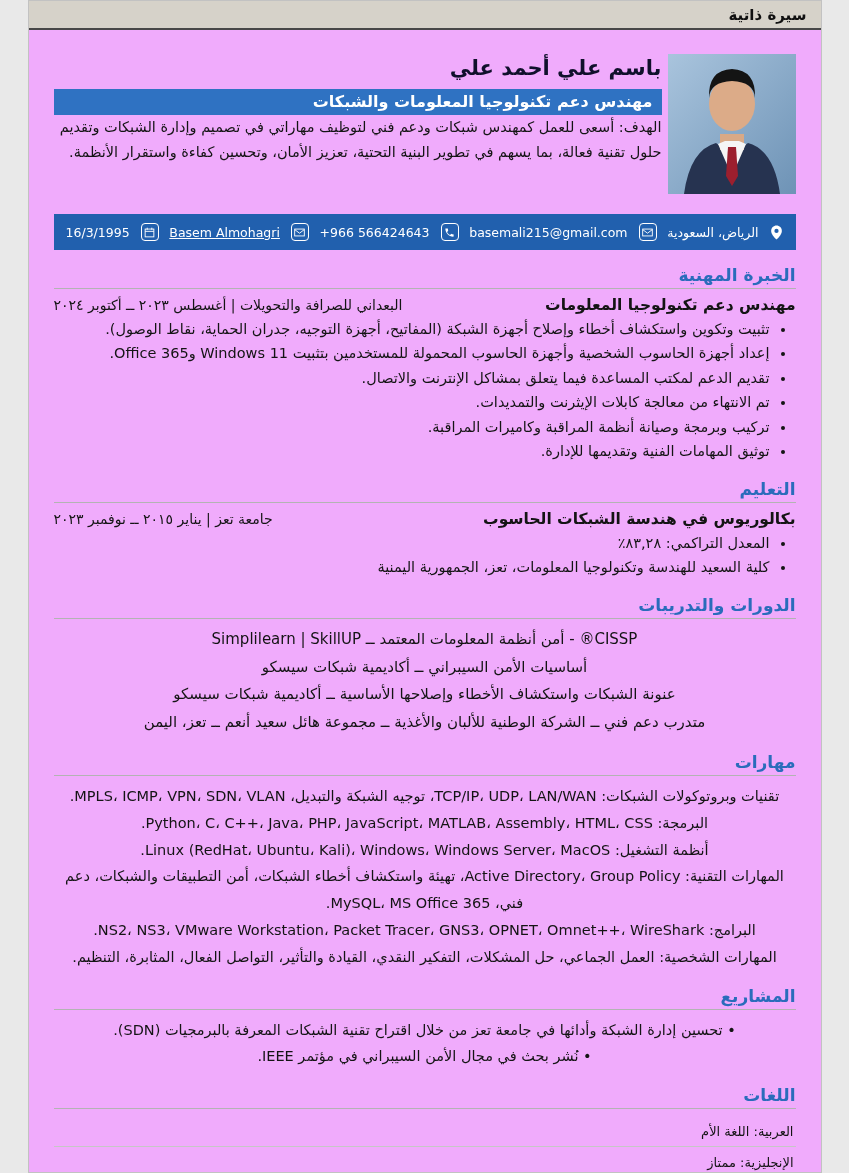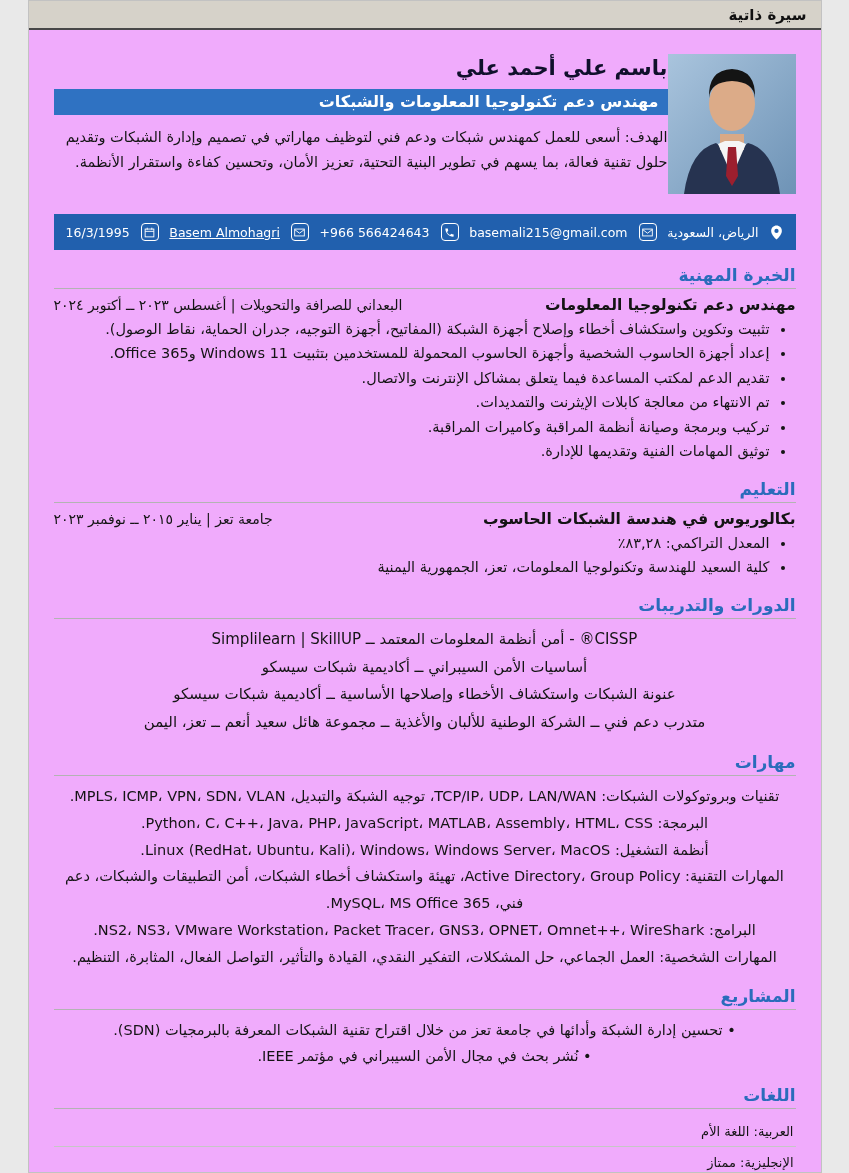--- a/index.html
+++ b/index.html
@@ -26,21 +26,21 @@
     border-bottom: 2px solid #474747;
     padding: 5px 14px 4px;
     font-weight: bold;
     font-size: 15px;
     color: #101010;
     text-align: right;
   }
   
   .header {
     display: flex;
-    gap: 0;
+    gap: 6px;
     padding: 24px 25px 4px;
     align-items: flex-start;
   }
   .photo {
     width: 128px;
     height: 140px;
     flex: 0 0 auto;
     display: block;
   }
   .header-text { flex: 1; min-width: 0; padding-top: 2px; }
@@ -50,21 +50,20 @@
     color: #10102c;
     margin: 0 0 9px;
     text-align: right;
   }
   .banner {
     background: #2f72c2;
     color: #fff;
     font-weight: bold;
     font-size: 16px;
     padding: 3px 9px 4px;
-    margin-bottom: 10px;
   }
   .objective {
     font-size: 14.5px;
     line-height: 1.72;
     margin: 0;
     text-align: right;
   }
   
   .contact-bar {
     margin: 16px 25px 0;

